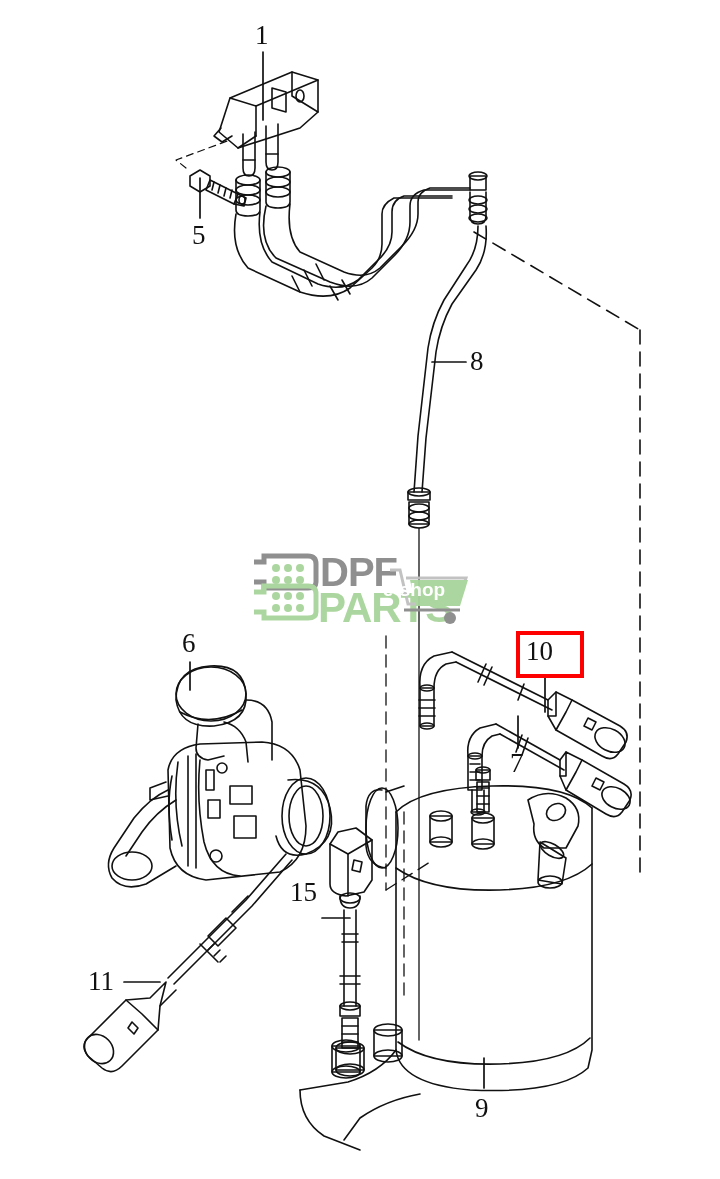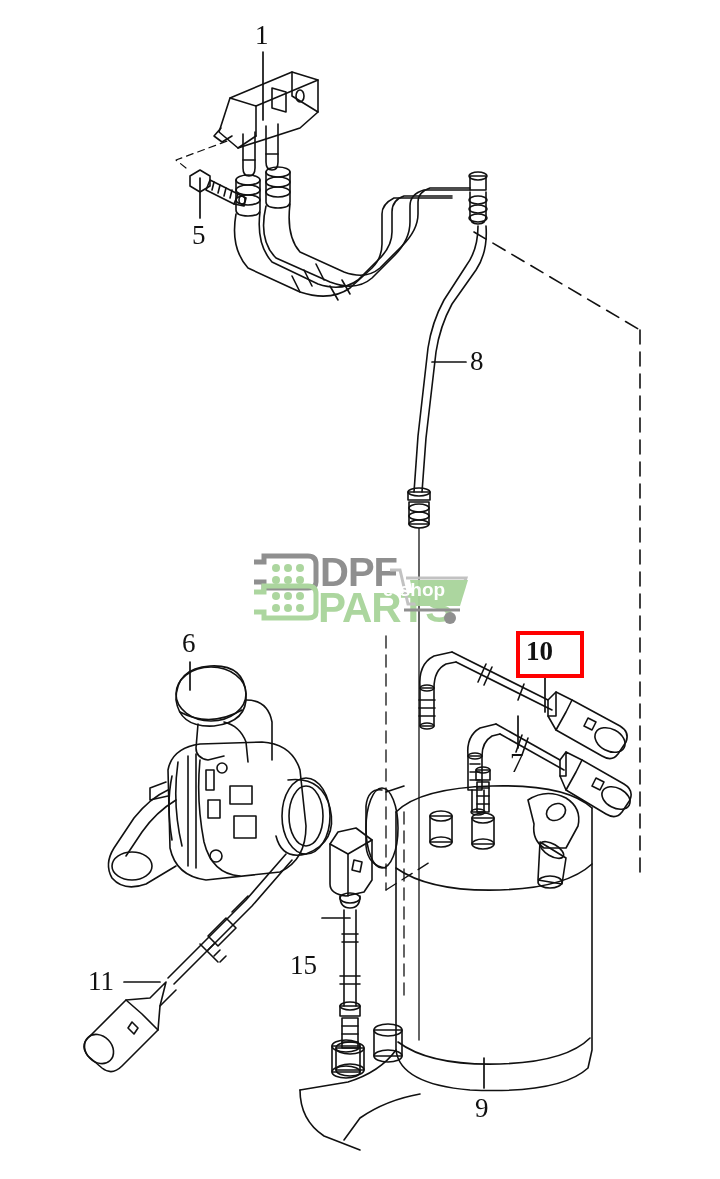--- a/index.html
+++ b/index.html
@@ -307,19 +307,19 @@
     </g>
     <text x="164" y="48" fill="#ffffff" font-family="Liberation Sans, sans-serif" font-size="19" font-weight="bold" text-anchor="middle">e-shop</text>
   </svg>
 
   <div class="hlbox" id="hlbox" style="left: 516px; top: 631px; width: 68px; height: 47px; border-color: rgb(255, 0, 0); border-width: 4px;"></div>
 
   <div class="callout" style="left:255px;top:22px;">1</div>
   <div class="callout" style="left:192px;top:222px;">5</div>
   <div class="callout" style="left:470px;top:348px;">8</div>
   <div class="callout" style="left:182px;top:630px;">6</div>
-  <div class="callout hl" style="left:526px;top:638px;font-weight:bold;">10</div>
+  <div class="callout hl" style="left:526px;top:638px;">10</div>
   <div class="callout" style="left:510px;top:750px;">7</div>
-  <div class="callout" style="left:290px;top:952px;">15</div>
+  <div class="callout" style="left:290px;top:879px;">15</div>
   <div class="callout" style="left:88px;top:968px;">11</div>
   <div class="callout" style="left:475px;top:1095px;">9</div>
 
 </div>
 
 </body></html>

